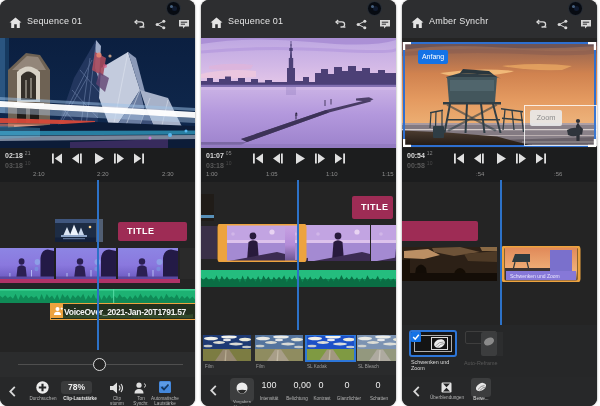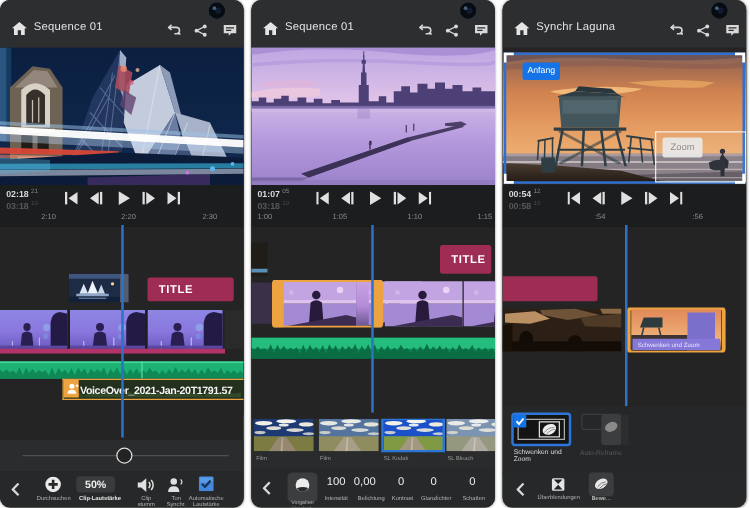--- a/index.html
+++ b/index.html
@@ -209,21 +209,21 @@
 
   <div class="toolbar" style="top:377px;height:29px"></div>
   <svg class="abs" style="left:9px;top:386px" width="7" height="11" viewBox="0 0 7 11">
       <path d="M5.8 0.8 L1.2 5.5 L5.8 10.2" stroke="#d8d8d8" stroke-width="1.8" fill="none"></path>
     </svg>
   <svg class="abs" style="left:36px;top:381px" width="13" height="13" viewBox="0 0 13 13">
     <circle cx="6.5" cy="6.5" r="6.2" fill="#ececec"></circle>
     <path d="M6.5 2.8 V10.2 M2.8 6.5 H10.2" stroke="#272829" stroke-width="2.1"></path>
   </svg>
   <div class="tbl" style="left:22px;top:396px;width:42px">Durchsuchen</div>
-  <div class="abs" style="left:61px;top:381px;width:31px;height:13px;background:#3a3b3c;border-radius:3px;color:#f0f0f0;font-size:8.5px;font-weight:bold;text-align:center;line-height:13px;">50%</div>
+  <div class="abs" style="left:61px;top:381px;width:31px;height:13px;background:#3a3b3c;border-radius:3px;color:#f0f0f0;font-size:8.5px;font-weight:bold;text-align:center;line-height:13px;">78%</div>
   <div class="tbl" style="left:57px;top:396px;width:46px;color:#e8e8e8;font-weight:bold;">Clip-Lautstärke</div>
   <svg class="abs" style="left:110px;top:382px" width="14" height="12" viewBox="0 0 14 12">
     <polygon points="0,4 3,4 7,0.5 7,11.5 3,8 0,8" fill="#e0e0e0"></polygon>
     <path d="M9 3.5 Q11 6 9 8.5 M11 2 Q14 6 11 10" stroke="#e0e0e0" stroke-width="1.2" fill="none"></path>
   </svg>
   <div class="tbl" style="left:103px;top:396px;width:28px">Clip<br>stumm</div>
   <svg class="abs" style="left:134px;top:382px" width="13" height="12" viewBox="0 0 13 12">
     <circle cx="5" cy="3.2" r="2.6" fill="#e0e0e0"></circle>
     <path d="M0.5 11.5 Q0.5 7 5 7 Q9.5 7 9.5 11.5 Z" fill="#e0e0e0"></path>
     <path d="M10.5 1.5 Q12.5 3.5 10.5 5.5" stroke="#e0e0e0" stroke-width="1" fill="none"></path>
@@ -423,37 +423,37 @@
       <path d="M5.8 0.8 L1.2 5.5 L5.8 10.2" stroke="#d8d8d8" stroke-width="1.8" fill="none"></path>
     </svg>
   <div class="abs" style="left:29px;top:378px;width:24px;height:24px;background:#3c3d3e;border-radius:4px;"></div>
   <svg class="abs" style="left:35px;top:382px" width="12" height="12" viewBox="0 0 12 12">
     <circle cx="6" cy="6" r="5.5" fill="#ececec"></circle>
     <path d="M1.5 8.5 Q6 7 10.5 8.3 Q8.5 11.4 6 11.4 Q3.5 11.4 1.5 8.5 Z" fill="#2a2a2a"></path>
   </svg>
   <div class="tbl" style="left:26px;top:400px;width:30px;font-size:4.2px;">Vorgaben<br>Voreinst.</div>
   <div class="abs" style="left:56px;top:380px;width:24px;text-align:center;font-size:9px;color:#ececec;">100</div>
   <div class="tbl" style="left:54px;top:396px;width:28px;">Intensität</div>
-  <div class="abs" style="left:82px;top:380px;width:28px;text-align:left;font-size:9px;color:#ececec;">0,00</div>
+  <div class="abs" style="left:82px;top:380px;width:28px;text-align:right;font-size:9px;color:#ececec;">0,00</div>
   <div class="tbl" style="left:82px;top:396px;width:28px;">Belichtung</div>
   <div class="abs" style="left:110px;top:380px;width:20px;text-align:center;font-size:9px;color:#ececec;">0</div>
   <div class="tbl" style="left:110px;top:396px;width:22px;">Kontrast</div>
   <div class="abs" style="left:134px;top:380px;width:24px;text-align:center;font-size:9px;color:#ececec;">0</div>
   <div class="tbl" style="left:134px;top:396px;width:28px;">Glanzlichter</div>
   <div class="abs" style="left:166px;top:380px;width:22px;text-align:center;font-size:9px;color:#ececec;">0</div>
   <div class="tbl" style="left:166px;top:396px;width:24px;">Schatten</div>
 </div>
 
 <div class="panel" style="left:402px">
   <div class="hdr"></div>
   <div class="cam" style="left:166px"></div>
   <svg class="abs" style="left:9px;top:17px" width="13" height="12" viewBox="0 0 13 12">
     <path d="M6.5 0.5 L12.5 5.5 L10.8 5.5 L10.8 11 L7.8 11 L7.8 7.2 L5.2 7.2 L5.2 11 L2.2 11 L2.2 5.5 L0.5 5.5 Z" fill="#e4e4e4"></path>
   </svg>
-  <div class="title">Synchr Laguna</div>
+  <div class="title">Amber Synchr</div>
   <svg class="abs" style="left:134px;top:19px" width="11" height="10" viewBox="0 0 12 11">
     <path d="M3.5 1 L1 3.2 L3.5 5.4" stroke="#d8d8d8" stroke-width="1.4" fill="none"></path>
     <path d="M1 3.2 L7.5 3.2 Q10.5 3.2 10.5 6 Q10.5 8.8 7.5 8.8 L6 8.8" stroke="#d8d8d8" stroke-width="1.4" fill="none"></path>
     <rect x="9.2" y="8.2" width="2.2" height="1.4" fill="#d8d8d8"></rect>
   </svg>
   <svg class="abs" style="left:155px;top:19px" width="11" height="11" viewBox="0 0 11 11">
     <circle cx="8.8" cy="2.2" r="1.55" fill="#d8d8d8"></circle>
       <circle cx="2.2" cy="5.5" r="1.55" fill="#d8d8d8"></circle>
       <circle cx="8.8" cy="8.8" r="1.55" fill="#d8d8d8"></circle>
     <path d="M2.2 5.5 L8.8 2.2 M2.2 5.5 L8.8 8.8" stroke="#d8d8d8" stroke-width="1"></path>

